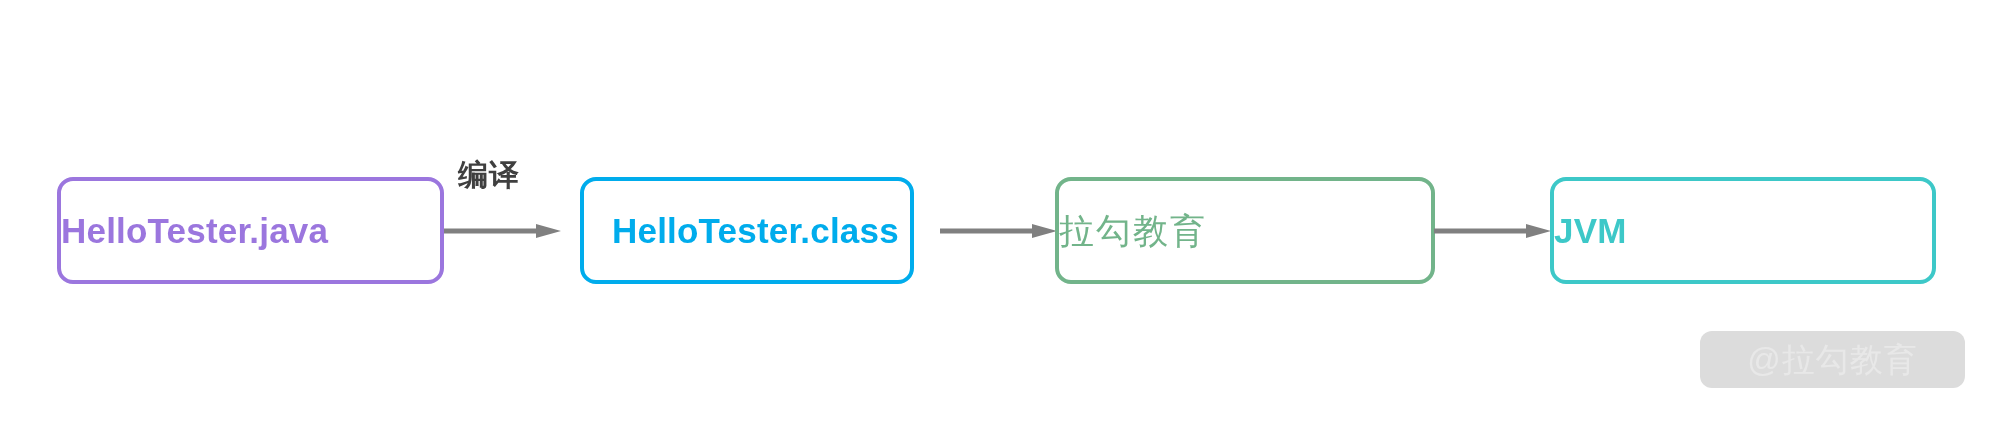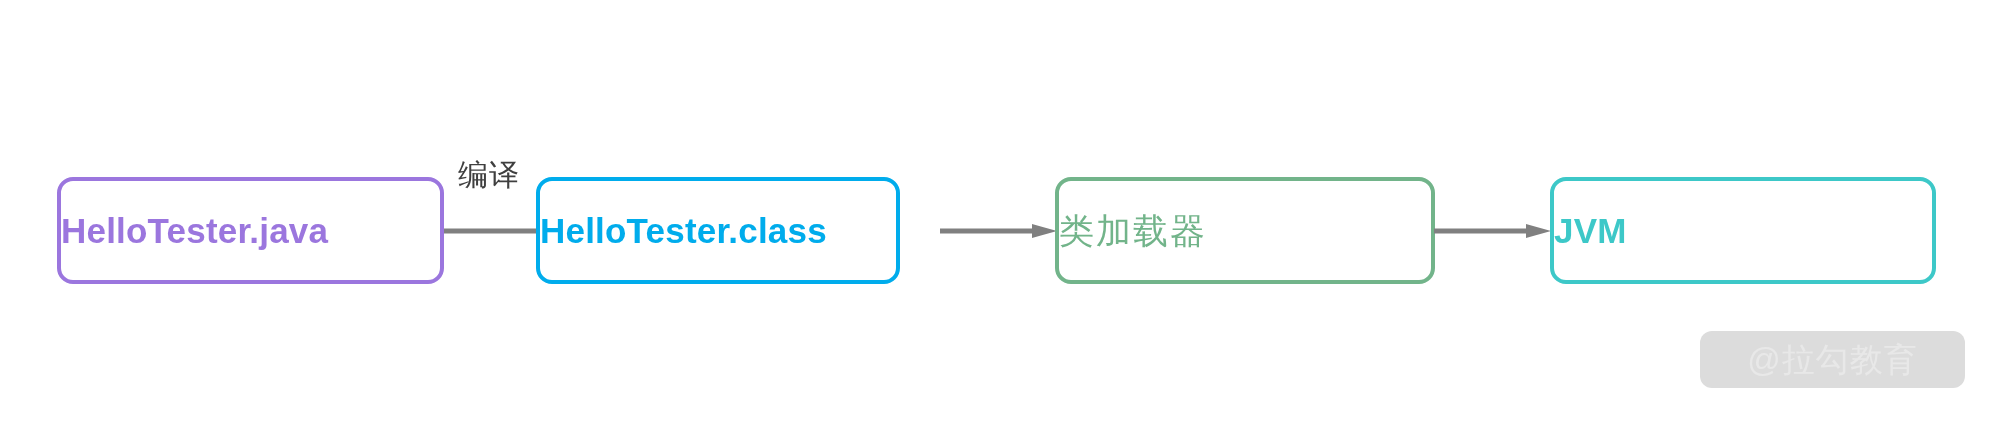--- a/index.html
+++ b/index.html
@@ -38,21 +38,21 @@
     letter-spacing: 0.2px;
     line-height: 1;
     white-space: nowrap;
   }
   .node-label.cjk {
     font-weight: 500;
     letter-spacing: 2px;
   }
 
   #node-java      { left: 57px;   width: 387px; border-color: #9B76DE; }
-  #node-class     { left: 536px;  width: 364px; border-color: #00ACEC; }
+  #node-class     { left: 580px;  width: 334px; border-color: #00ACEC; padding-left: 28px; }
   #node-loader    { left: 1055px; width: 380px; border-color: #72B48A; }
   #node-jvm       { left: 1550px; width: 386px; border-color: #3DC8C8; }
 
   
   .arrow {
     position: absolute;
     top: 224px;
     height: 14px;
   }
   .arrow svg { display: block; overflow: visible; }
@@ -66,20 +66,21 @@
     position: absolute;
     font-size: 30px;
     color: #3F3F3F;
     line-height: 1;
     white-space: nowrap;
     letter-spacing: 1px;
   }
   #edge-label-compile {
     left: 458px;
     top: 160px;
+    font-weight: bold;
   }
 
   
   #watermark {
     position: absolute;
     left: 1700px;
     top: 331px;
     width: 265px;
     height: 57px;
     border-radius: 12px;
@@ -118,21 +119,21 @@
   </div>
 
   <div class="arrow" id="arrow-2">
     <svg width="118" height="14" viewBox="0 0 118 14" aria-hidden="true">
       <line x1="0" y1="7" x2="94" y2="7" stroke="#808080" stroke-width="5"></line>
       <polygon points="92,0 92,14 117,7" fill="#808080"></polygon>
     </svg>
   </div>
 
   <div class="node" id="node-loader">
-    <span class="node-label cjk" style="color:#72B48A">类加载器</span>
+    <span class="node-label cjk" style="color:#72B48A">拉勾教育</span>
   </div>
 
   <div class="arrow" id="arrow-3">
     <svg width="118" height="14" viewBox="0 0 118 14" aria-hidden="true">
       <line x1="0" y1="7" x2="94" y2="7" stroke="#808080" stroke-width="5"></line>
       <polygon points="92,0 92,14 117,7" fill="#808080"></polygon>
     </svg>
   </div>
 
   <div class="node" id="node-jvm">

